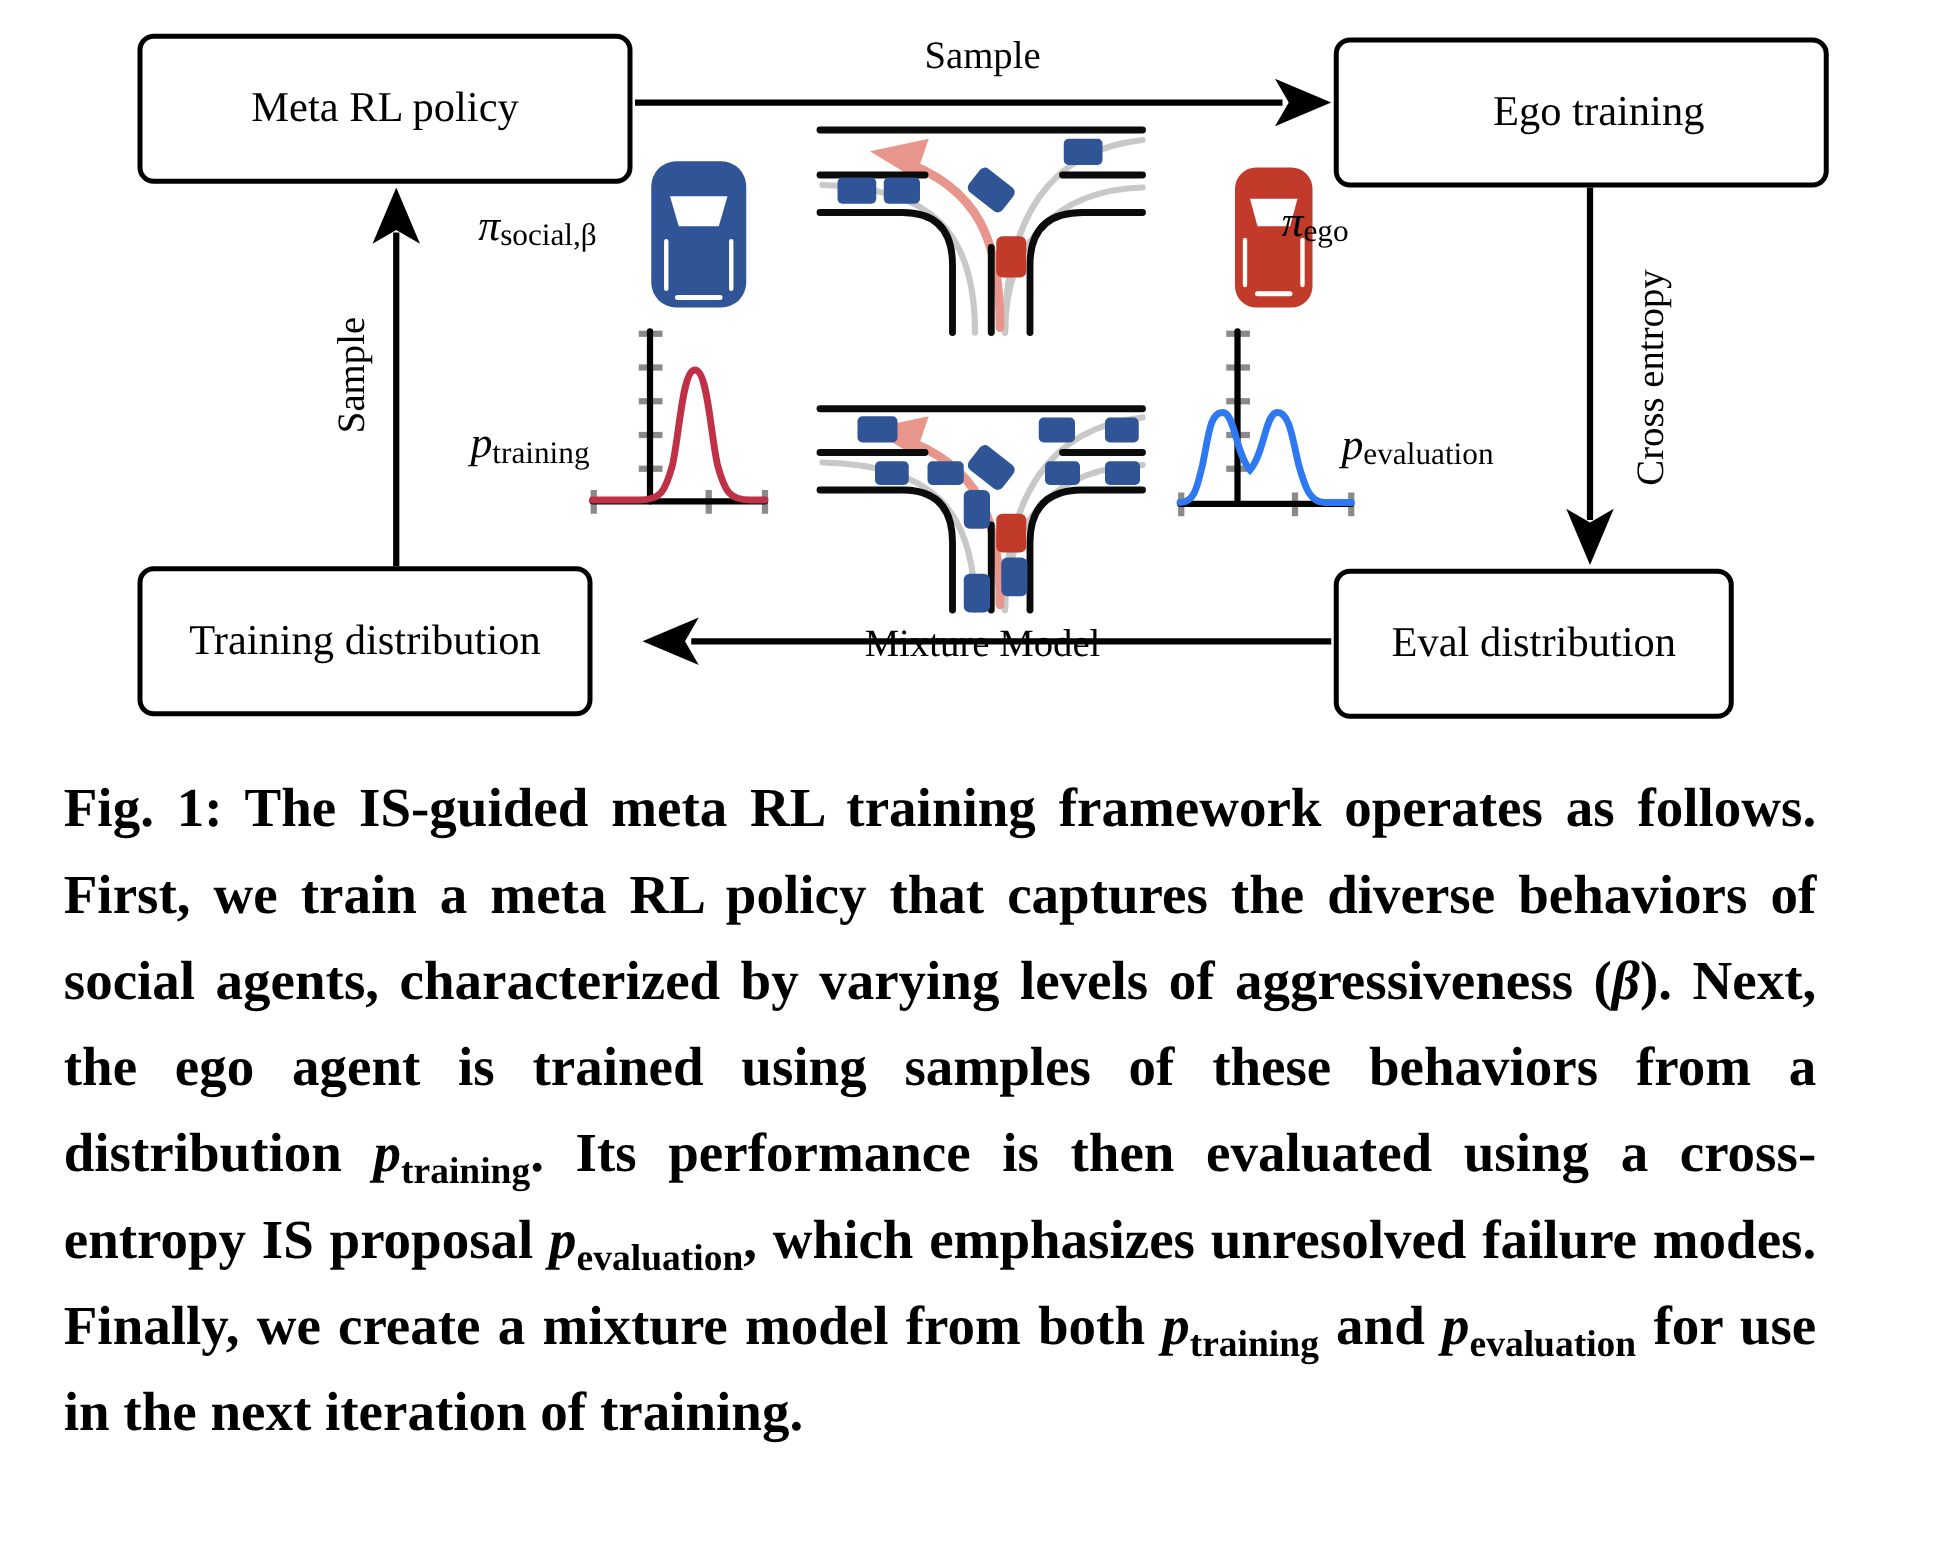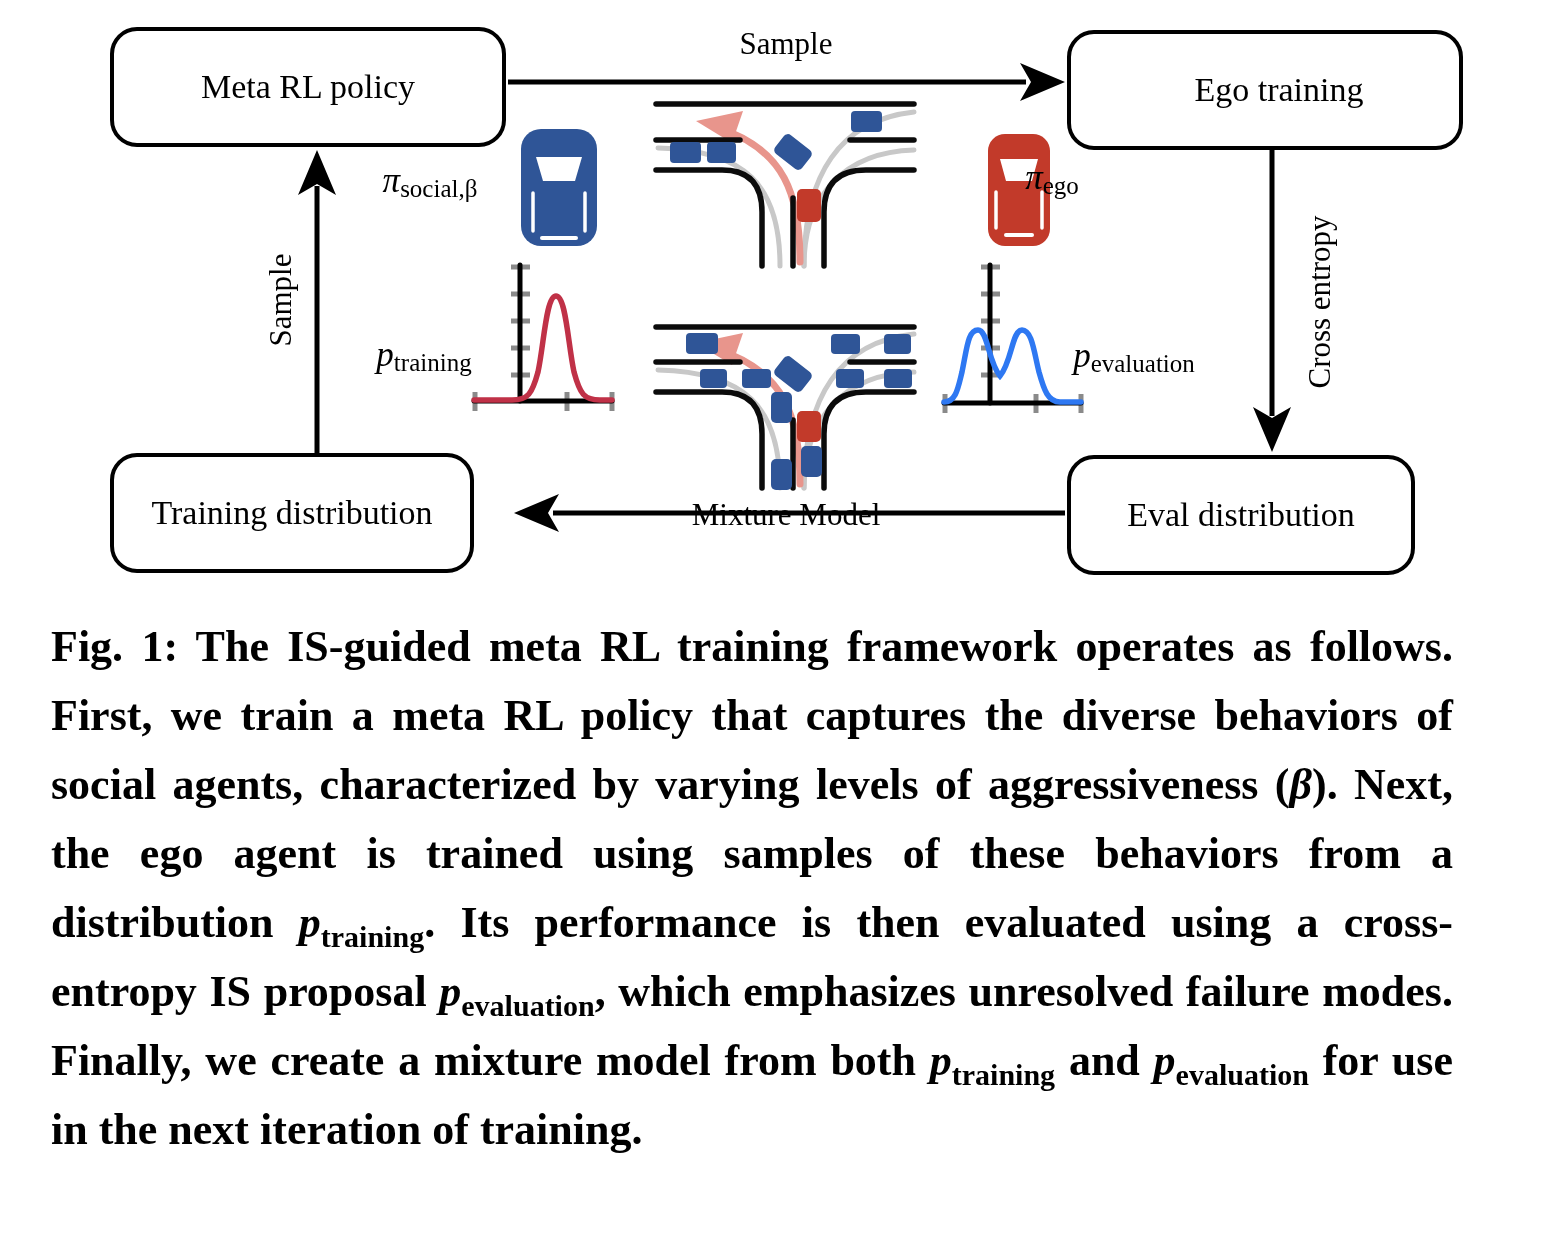--- a/index.html
+++ b/index.html
@@ -2,21 +2,21 @@
 <html><head>
 <meta charset="utf-8">
 <style>
   html,body{margin:0;padding:0;background:#ffffff;}
   body{width:1550px;height:1254px;position:relative;font-family:"Liberation Serif",serif;color:#000;}
   .diagram{position:absolute;left:0;top:0;width:1550px;height:600px;}
   svg.layer{position:absolute;left:0;top:0;}
 
   .node{
     position:absolute;box-sizing:border-box;
-    border:4.5px solid #000;border-radius:27px;background:#fff;
+    border:4.5px solid #000;border-radius:13px;background:#fff;
     display:flex;align-items:center;justify-content:center;
     font-size:34px;
   }
 
   .hlabel{position:absolute;transform:translate(-50%,-50%);font-size:31px;white-space:nowrap;}
   .vlabel{position:absolute;transform:translate(-50%,-50%) rotate(-90deg);font-size:31px;white-space:nowrap;}
 
   .mlabel{position:absolute;transform:translate(-50%,-50%);white-space:nowrap;font-family:Liberation Serif, serif;}
   .mlabel .mi{font-style:italic;font-size:35px;}
   .mlabel sub{font-size:25px;}
@@ -173,21 +173,21 @@
 
   <div class="node" style="left:110px;top:27px;width:396px;height:120px;">
     <span>Meta RL policy</span>
   </div>
   <div class="node" style="left:1067px;top:30px;width:396px;height:120px;padding-left:28px;">
     <span>Ego training</span>
   </div>
   <div class="node" style="left:110px;top:453px;width:364px;height:120px;">
     <span>Training distribution</span>
   </div>
-  <div class="node" style="left:1067px;top:455px;width:348px;height:120px;">
+  <div class="node" style="left:1067px;top:455px;width:320px;height:120px;">
     <span>Eval distribution</span>
   </div>
 
   <div class="hlabel" style="left:786px;top:44px;">Sample</div>
   <div class="vlabel" style="left:281px;top:300px;">Sample</div>
   <div class="vlabel" style="left:1320px;top:302px;">Cross entropy</div>
   <div class="hlabel" style="left:786px;top:515px;">Mixture Model</div>
 
   <div class="mlabel" style="left:430px;top:182px;">
     <span class="mi">π</span><sub>social,β</sub>

